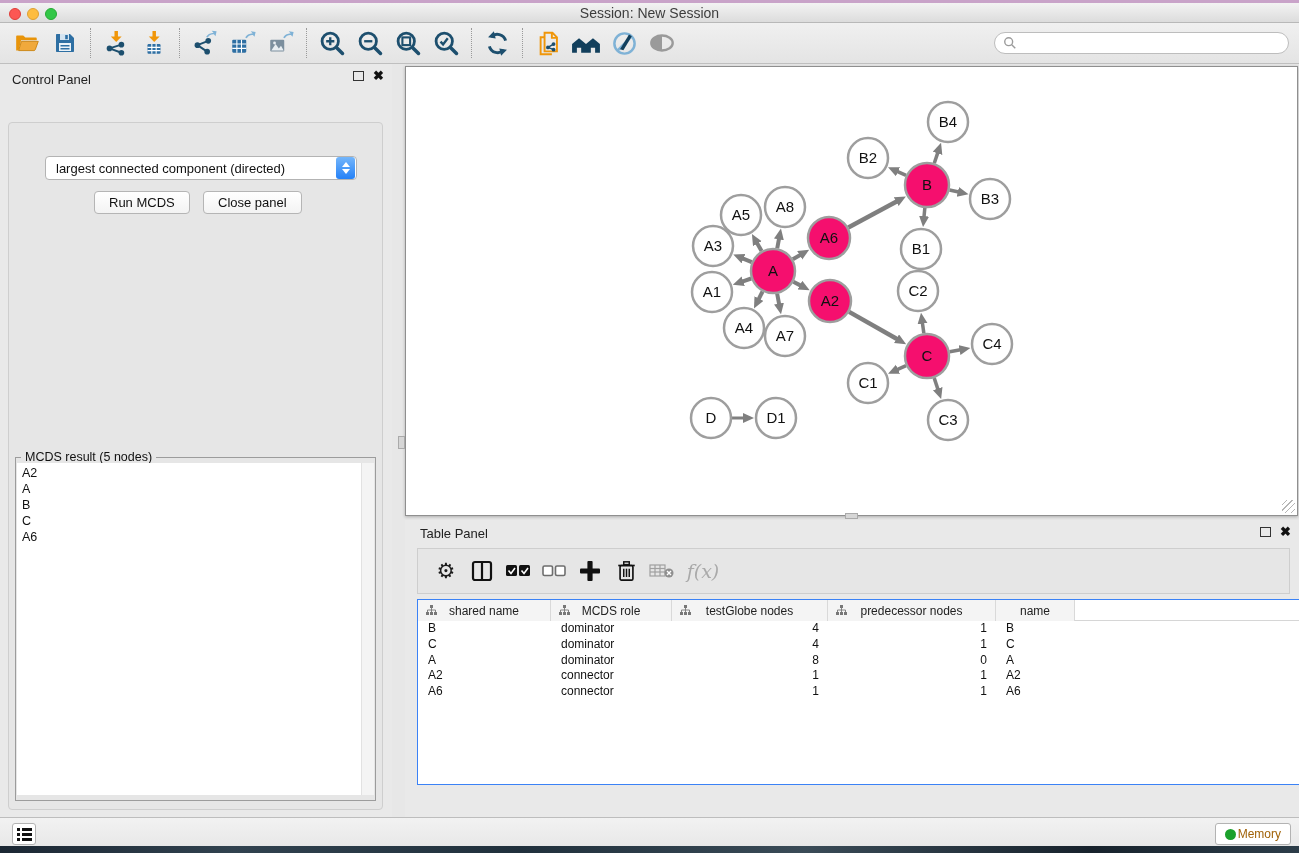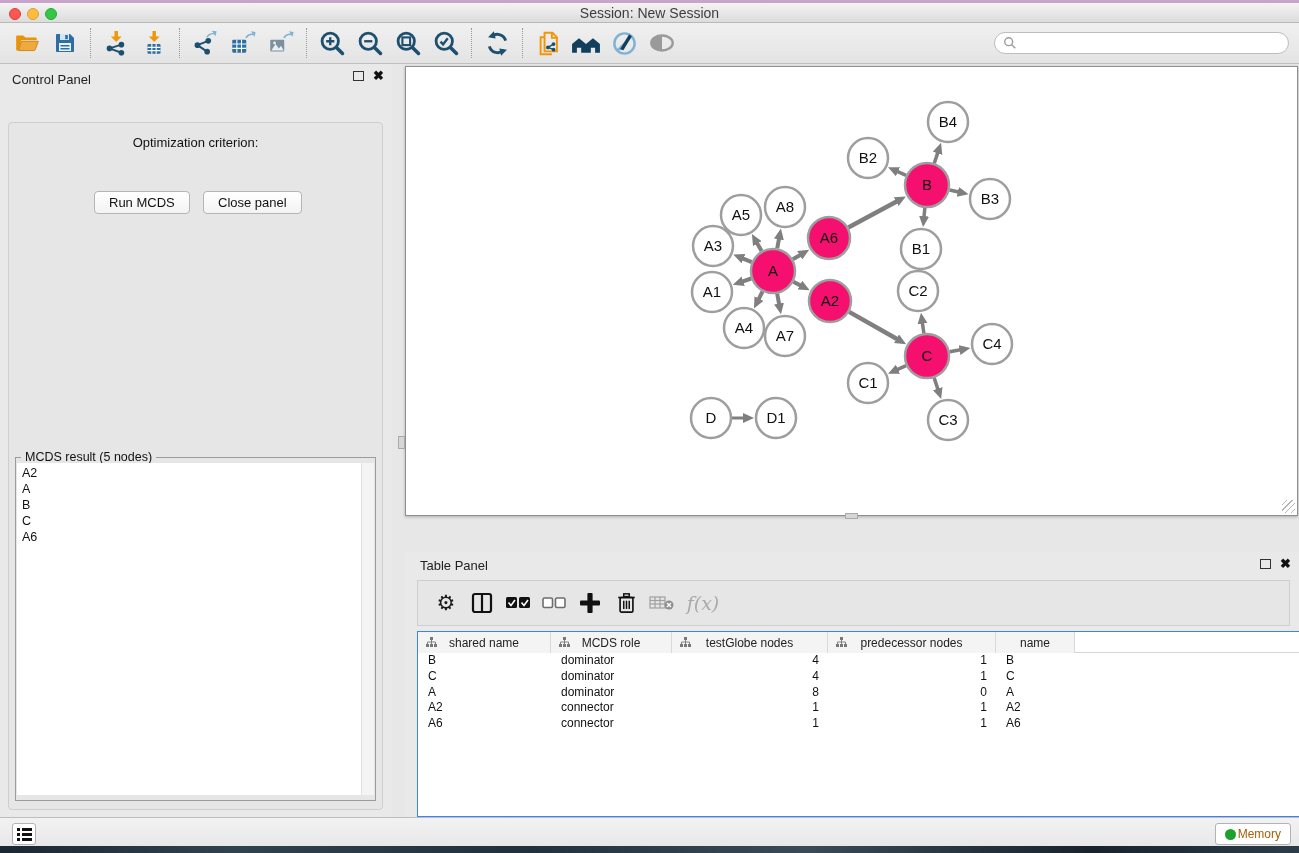--- a/index.html
+++ b/index.html
@@ -59,21 +59,21 @@
   #net-titlebar .y { left:26px; background:#fdbc40; border:1px solid #de9f34; }
   #net-titlebar .g { left:44px; background:#33c748; border:1px solid #27aa35; }
   #net-titlebar span { font-size:12.5px; color:#333; }
   #net-canvas { position:absolute; left:0; top:22px; width:891px; height:426px; background:#fff; }
   #net-grip { position:absolute; right:2px; bottom:2px; width:13px; height:13px;
     background:repeating-linear-gradient(135deg, transparent 0 3px, #b5b5b5 3px 4px); }
   .panel-stub-v { left:398px; top:436px; width:7px; height:13px; background:#d6d6d6; border:1px solid #aaa; }
   .panel-stub-h { left:845px; top:513px; width:13px; height:6px; background:#d6d6d6; border:1px solid #aaa; }
 
   
-  #table-panel { left:405px; top:520px; width:894px; height:297px; background:#e9e9e9;margin-top:32px; }
+  #table-panel { left:405px; top:520px; width:894px; height:297px; background:#e9e9e9; }
   #tp-header { position:absolute; left:0; top:0; width:100%; height:26px; display:flex; align-items:center; }
   #tp-header .t { margin-left:15px; font-size:13px; color:#222; }
   #tp-toolbar { position:absolute; left:12px; top:28px; width:873px; height:46px; background:#e6e6e6; border:1px solid #cecece; display:flex; align-items:center; padding-left:10px; }
   .tp-ico { width:36px; height:36px; display:flex; align-items:center; justify-content:center; }
   .gear-glyph { font-size:21px; color:#1c1c1c; font-family:"DejaVu Sans",sans-serif; }
   .fx-glyph { font-family:"DejaVu Serif",serif; font-style:italic; font-size:19px; color:#a9a9a9; }
   #tp-table { position:absolute; left:12px; top:79px; width:973px; height:186px; background:#fff; border:1px solid #3b82f6; }
   #tp-thead { display:flex; height:21px; border-bottom:1px solid #d6d6d6; }
   .th { position:relative; height:21px; background:#f4f4f4; border-right:1px solid #d9d9d9; display:flex; align-items:center; justify-content:center; font-size:12px; color:#222; }
   .th .hier { position:absolute; left:8px; top:5px; }
@@ -249,21 +249,27 @@
 
 <div id="control-panel" class="abs">
   <div id="cp-header">
     <span class="t">Control Panel</span>
     <div class="win-icons">
       <div class="float-ico"></div>
       <div class="close-ico">✖</div>
     </div>
   </div>
   <div id="cp-body">
-    <div id="opt-label">Optimization criterion:</div>
+    <div id="opt-select">
+      <div class="val">largest connected component (directed)</div>
+      <div class="stepper">
+          <div class="chev-up"></div>
+          <div class="chev-dn"></div>
+        </div>
+    </div>
     <div class="cp-btn" id="run-btn">Run MCDS</div>
     <div class="cp-btn" id="close-btn">Close panel</div>
     <div id="result-box">
       <div id="result-legend">MCDS result (5 nodes)</div>
       <div id="result-list">
           <div class="result-item">A2</div>
           <div class="result-item">A</div>
           <div class="result-item">B</div>
           <div class="result-item">C</div>
           <div class="result-item">A6</div>

